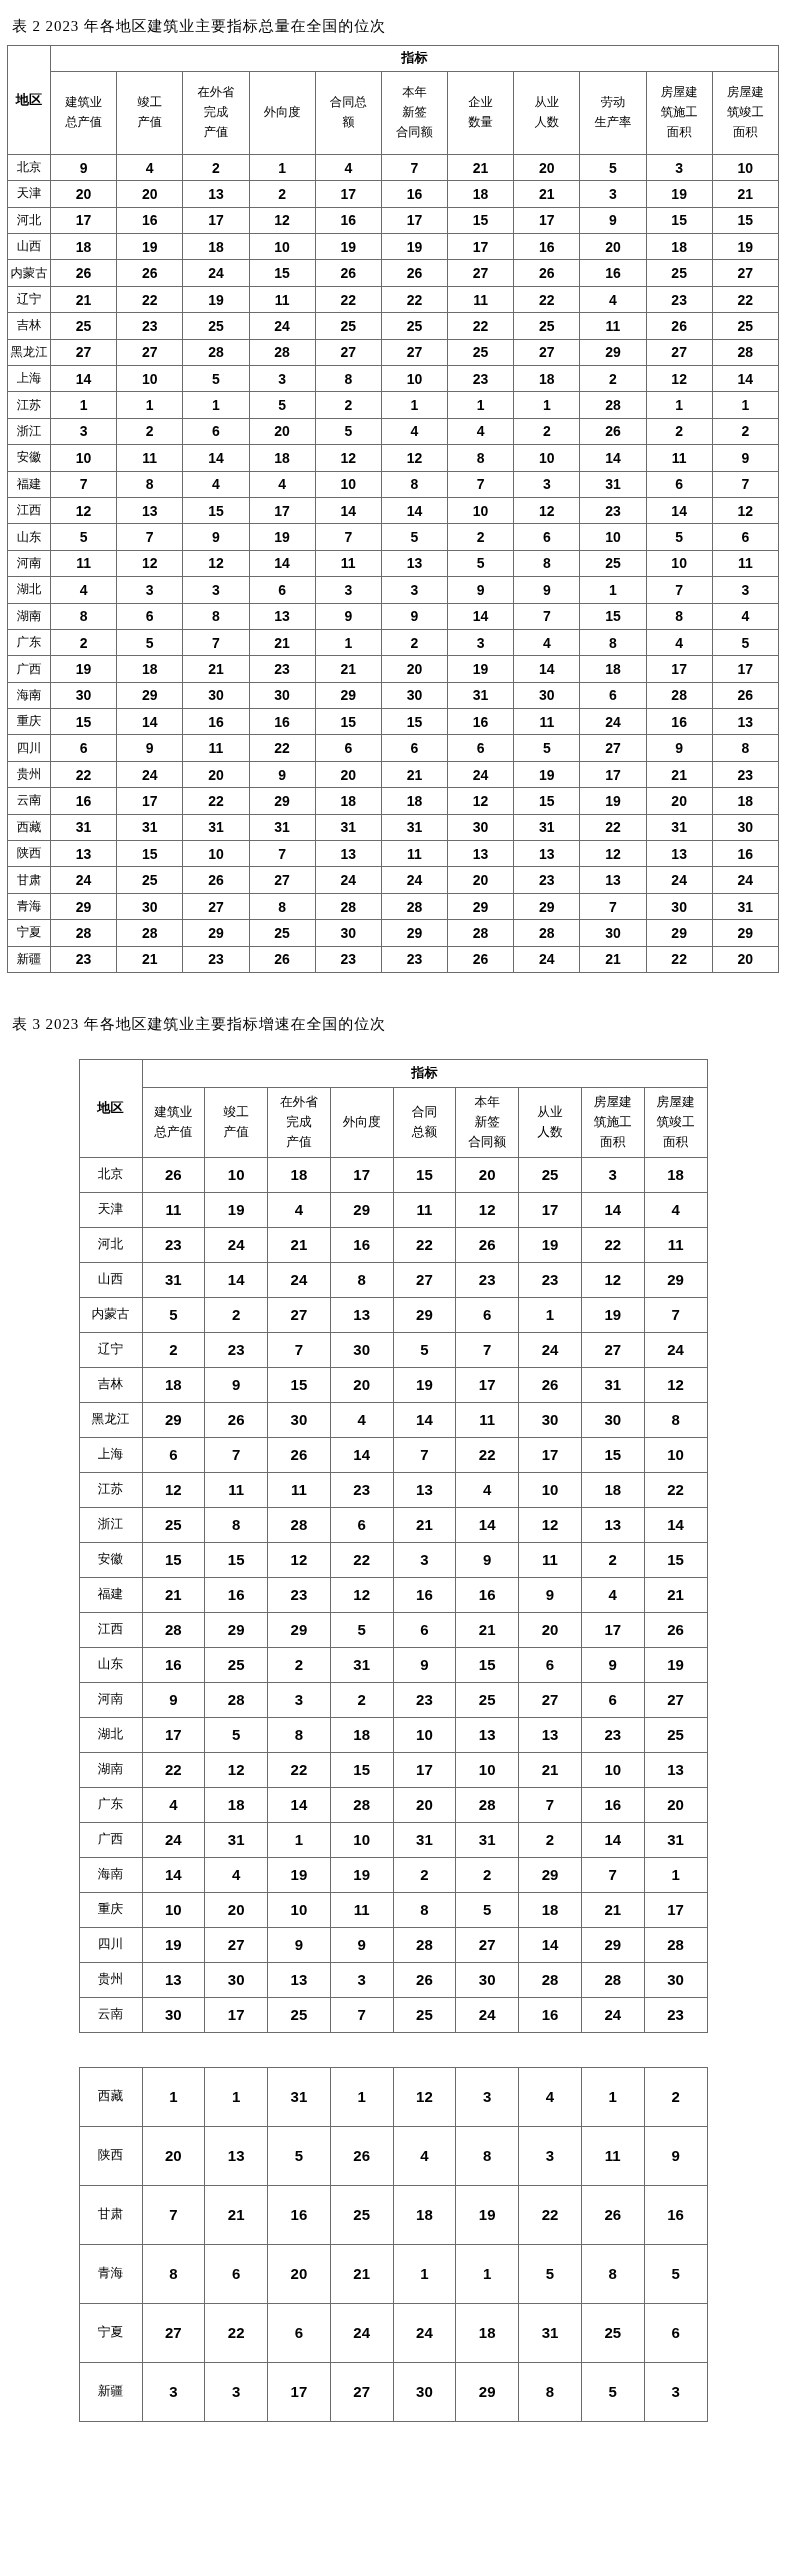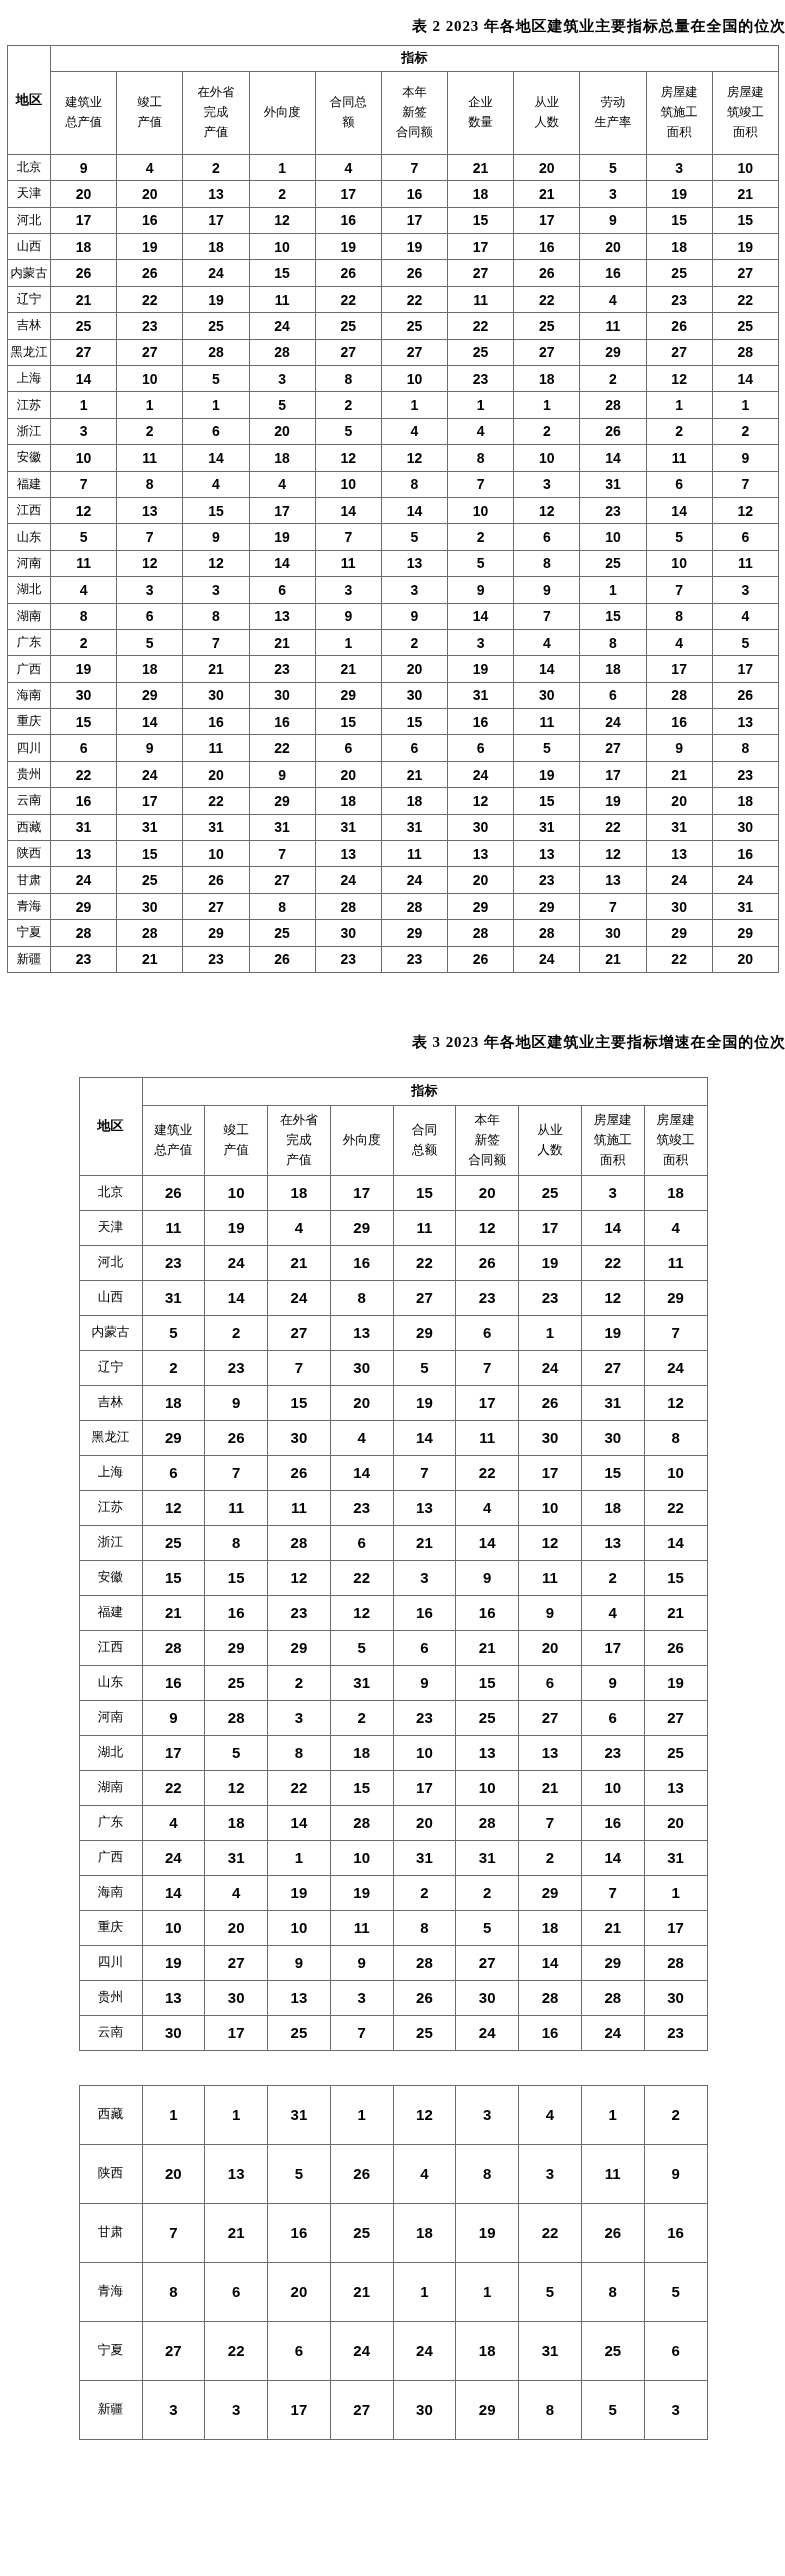--- a/index.html
+++ b/index.html
@@ -16,29 +16,29 @@
     color:var(--text);
     font-family:"Liberation Serif","DejaVu Serif",serif;
   }
   .page{
     width:786px;
     min-height:2576px;
     padding-bottom:91px;
   }
   .tbl-title{
     margin:17px 0 8.5px 0;
-    text-align:right;
+    text-align:left;
     font-size:15px;
-    font-weight:700;
+    font-weight:400;
     letter-spacing:0.9px;
     font-family:"Liberation Serif","DejaVu Serif",serif;
     padding-left:12px;
   }
   .t3title{
-    margin-top:60px;
+    margin-top:42px;
     margin-bottom:24.6px;
   }
   table{
     border-collapse:collapse;
     table-layout:fixed;
     margin:0 auto;
     border:1.9px solid var(--border-outer);
   }
   th,td{
     border:0.9px solid var(--border-inner);

